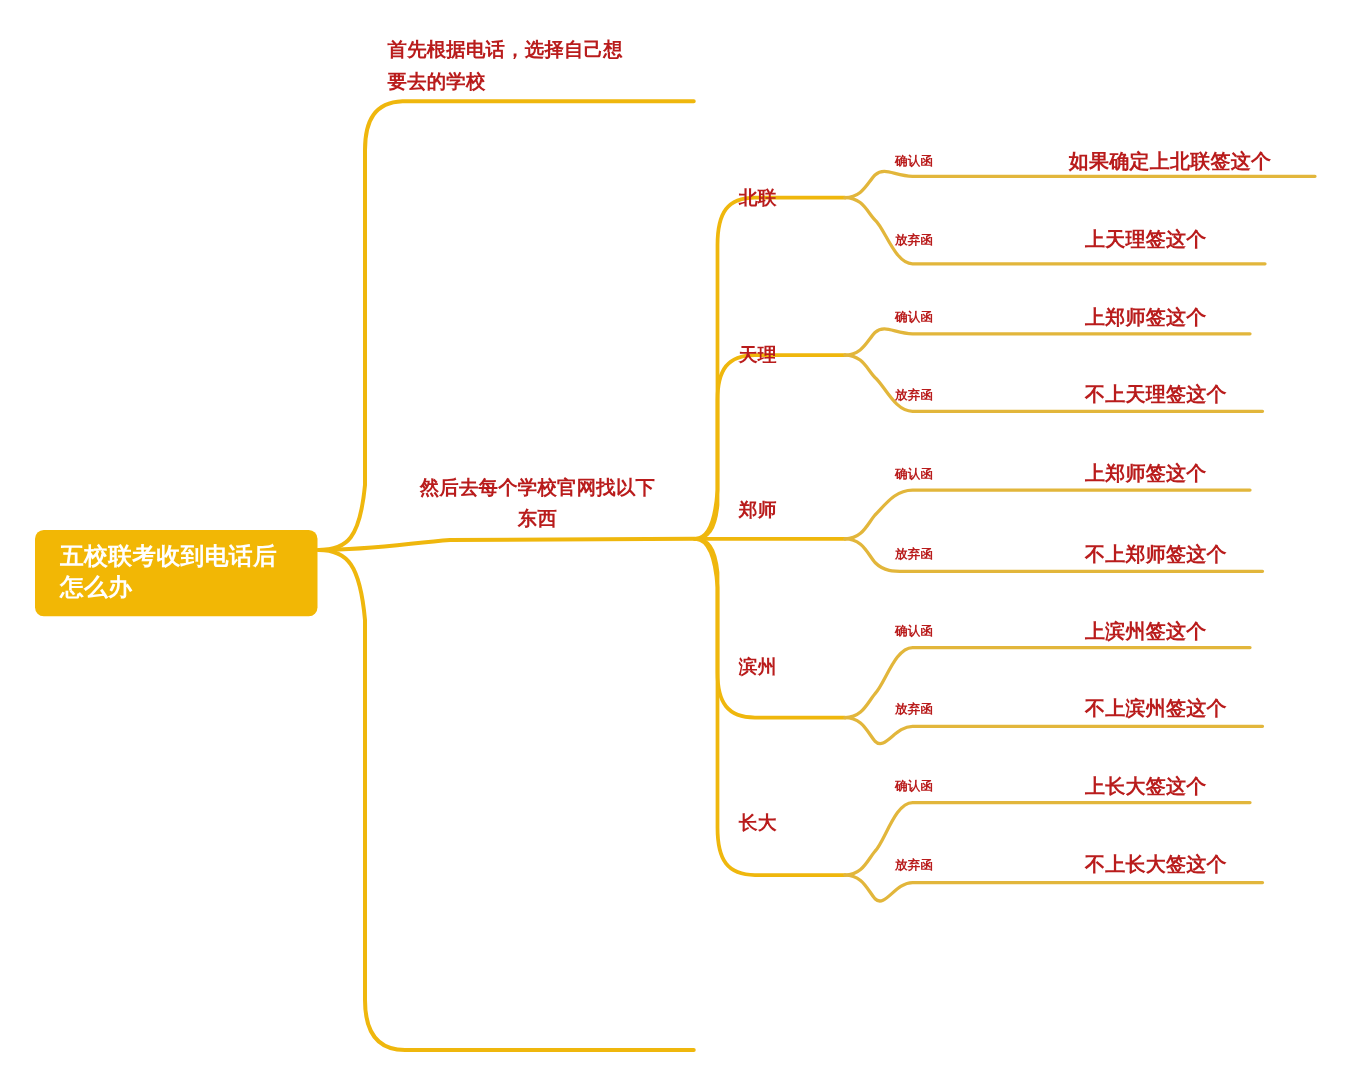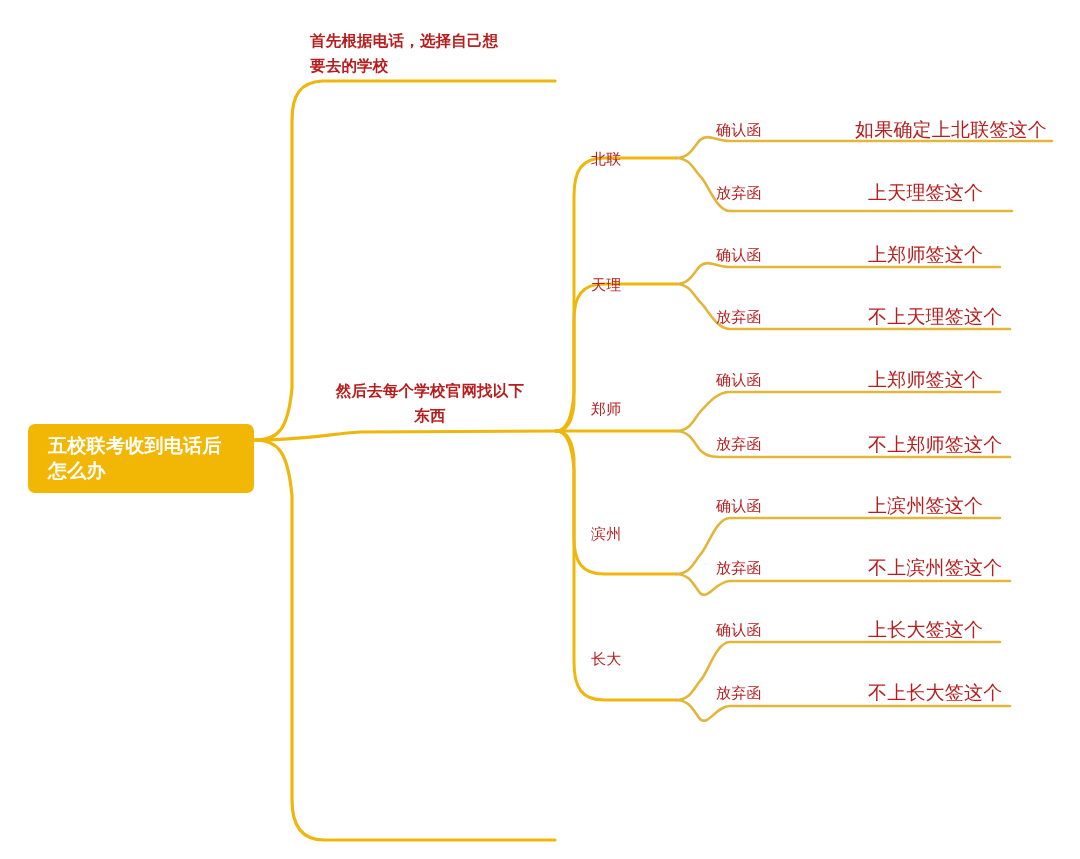--- a/index.html
+++ b/index.html
@@ -49,30 +49,30 @@
     line-height: 25px;
     font-weight: 600;
     letter-spacing: 0.3px;
   }
   .lvl2 {
     font-size: 15.5px;
     font-weight: 600;
     line-height: 25px;
   }
   .lvl3 {
-    font-size: 15px;
-    font-weight: 400;
+    font-size: 10px;
+    font-weight: 700;
   }
   .lvl4 {
-    font-size: 19px;
-    font-weight: 400;
+    font-size: 16px;
+    font-weight: 700;
   }
   .school {
     font-size: 15px;
-    font-weight: 400;
+    font-weight: 700;
   }
 </style>
 </head>
 <body>
 
 <div id="canvas">
 
   <svg id="edges" viewBox="0 0 1080 859" xmlns="http://www.w3.org/2000/svg">
 
     <g fill="none" stroke="#EFB70D" stroke-width="3.2" stroke-linecap="round">

